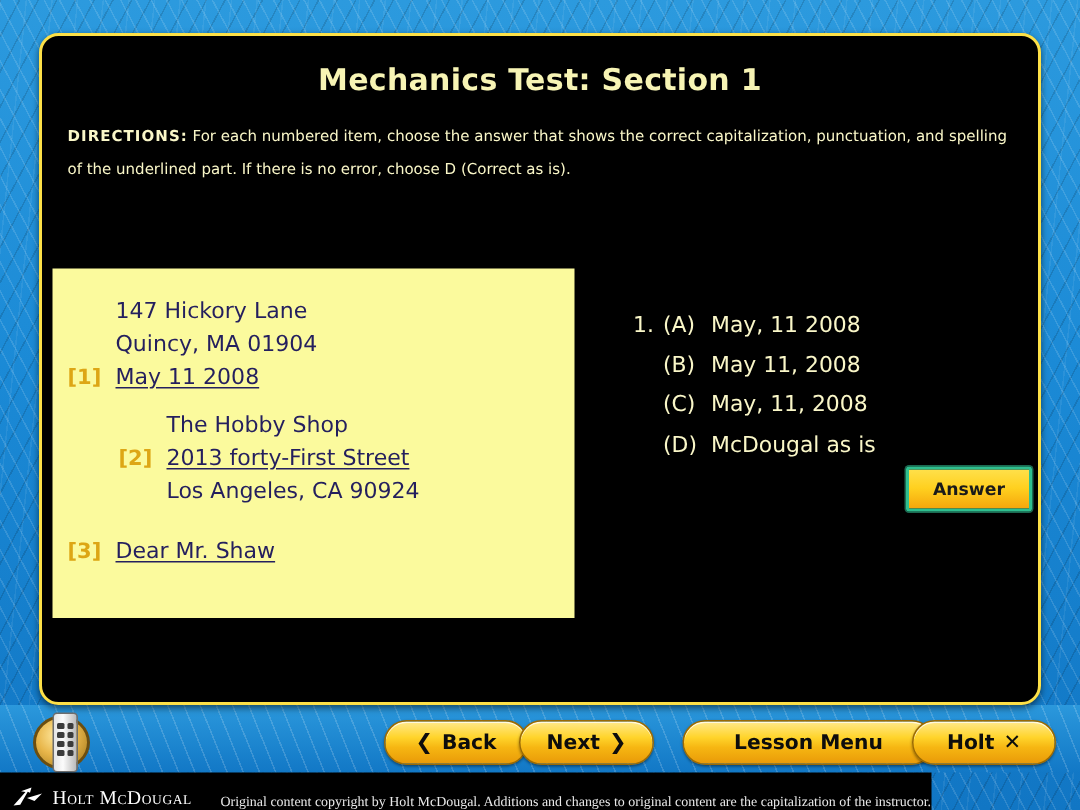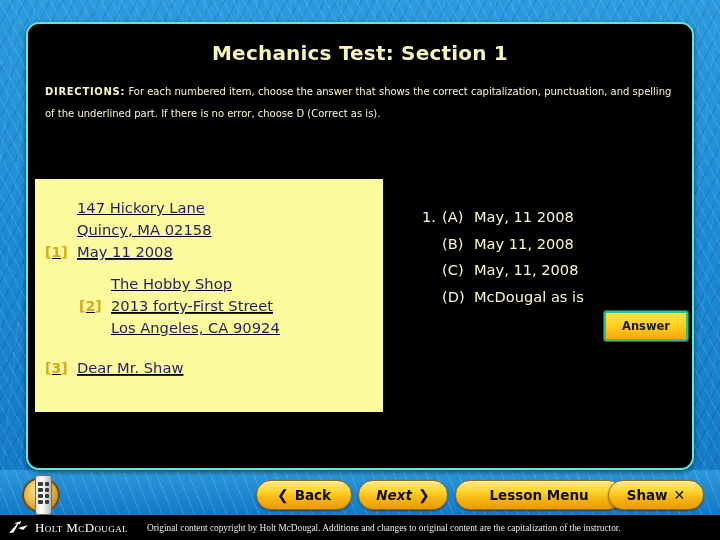--- a/index.html
+++ b/index.html
@@ -24,21 +24,21 @@
     position:absolute; left:0; right:0; top:470px; height:45px;
     background:
       repeating-linear-gradient(68deg, rgba(255,255,255,.16) 0 1px, rgba(255,255,255,0) 1px 10px),
       linear-gradient(180deg,#2b98dc 0%, #1278c6 100%);
   }
 
   
   #slide-panel{
     position:absolute; left:26px; top:22px; width:668px; height:448px;
     background:#000;
-    border:2px solid #5eead4;
+    border:2px solid #fde047;
     border-radius:13px;
     box-shadow:0 2px 5px rgba(0,0,0,.55);
     overflow:hidden;
   }
 
   #slide-title{
     text-align:center;
     color:#f7f4b4;
     font-size:20px;
     font-weight:bold;
@@ -53,21 +53,21 @@
     padding:16px 18px 0 17px;
   }
   #directions .dir-label{ font-weight:bold; letter-spacing:.7px; }
 
   
   #letter-box{
     position:absolute; left:7px; top:155px;
     width:348px; height:233px;
     background:#fbfa9d;
   }
-  .letter-block{ position:absolute; left:0; width:100%;text-decoration:underline; }
+  .letter-block{ position:absolute; left:0; width:100%; }
   .lb-1{ top:18px; }
   .lb-2{ top:94px;padding-left:34px; }
   .lb-3{ top:178px; }
 
   .letter-line{
     display:flex; align-items:baseline;
     font-size:14.7px; line-height:22px;
     color:#241f5e;
   }
   .item-tag{
@@ -112,21 +112,21 @@
     border-radius:15px;
     background:linear-gradient(180deg,#ffe98c 0%, #ffd42b 38%, #f6b612 62%, #e99a08 100%);
     border:1px solid #9a6a05;
     box-shadow:inset 0 1px 0 rgba(255,255,255,.75), 0 1px 2px rgba(0,0,0,.45);
     display:flex; align-items:center; justify-content:center;
     gap:6px;
     color:#0d0d0d; font-size:13.5px; font-weight:bold;
     cursor:pointer;
   }
   #nav-back{ left:256px; width:96px; }
-  #nav-next{ left:358px; width:90px;font-style:italic; }
+  #nav-next{ left:346px; width:90px; }
   #nav-lesson{ left:455px; width:168px; }
   #nav-exit{ left:608px; width:96px; }
   .nav-glyph{ font-size:14px; font-weight:normal; }
 
   
   #remote-badge{
     position:absolute; left:22px; top:475px; width:42px; height:40px;
   }
   #remote-disc{
     position:absolute; left:0; top:2px; width:38px; height:36px;
@@ -140,23 +140,23 @@
     background:linear-gradient(90deg,#e4e4e4 0%, #fbfbfb 40%, #b9b9b9 100%);
     border:1px solid #6d6d6d;
     padding:6px 2px 0 2px;
     display:grid; grid-template-columns:1fr 1fr; gap:2px 2px;
     align-content:start;
   }
   .rk{ background:#3b3b3b; height:4px; border-radius:1px; }
 
   
   #footer{
-    position:absolute; left:0; top:515px; width:720px; height:25px;
+    position:absolute; left:0; top:515px; width:621px; height:25px;
     background:#000;
-    display:flex; align-items:center;
+    display:flex; align-items:flex-end;
   }
   #bird-icon{ margin-left:8px; width:22px; height:16px; flex:0 0 22px; }
   #brand-name{
     color:#fff; font-family:"Liberation Serif", serif;
     font-size:13px; font-variant:small-caps; letter-spacing:.4px;
     margin-left:5px; white-space:nowrap;
   }
   #copyright{
     color:#e9e9e9; font-family:"Liberation Serif", serif;
     font-size:9.3px; margin-left:19px; white-space:nowrap;
@@ -178,21 +178,21 @@
 
   <div id="letter-box">
 
     <div class="letter-block lb-1">
       <div class="letter-line">
         <span class="item-tag"></span>
         <span class="line-text">147 Hickory Lane</span>
       </div>
       <div class="letter-line">
         <span class="item-tag"></span>
-        <span class="line-text">Quincy, MA 02158</span>
+        <span class="line-text">Quincy, MA 01904</span>
       </div>
       <div class="letter-line">
         <span class="item-tag">[1]</span>
         <span class="line-text ul">May 11 2008</span>
       </div>
     </div>
 
     <div class="letter-block lb-2">
       <div class="letter-line">
         <span class="item-tag"></span>
@@ -256,21 +256,21 @@
   <div class="nav-btn" id="nav-next">
     <span>Next</span>
     <span class="nav-glyph">❯</span>
   </div>
 
   <div class="nav-btn" id="nav-lesson">
     <span>Lesson Menu</span>
   </div>
 
   <div class="nav-btn" id="nav-exit">
-    <span>Shaw</span>
+    <span>Holt</span>
     <span class="nav-glyph">✕</span>
   </div>
 
 </div>
 
 <div id="remote-badge">
   <div id="remote-disc"></div>
   <div id="remote-body">
     <span class="rk"></span>
     <span class="rk"></span>

